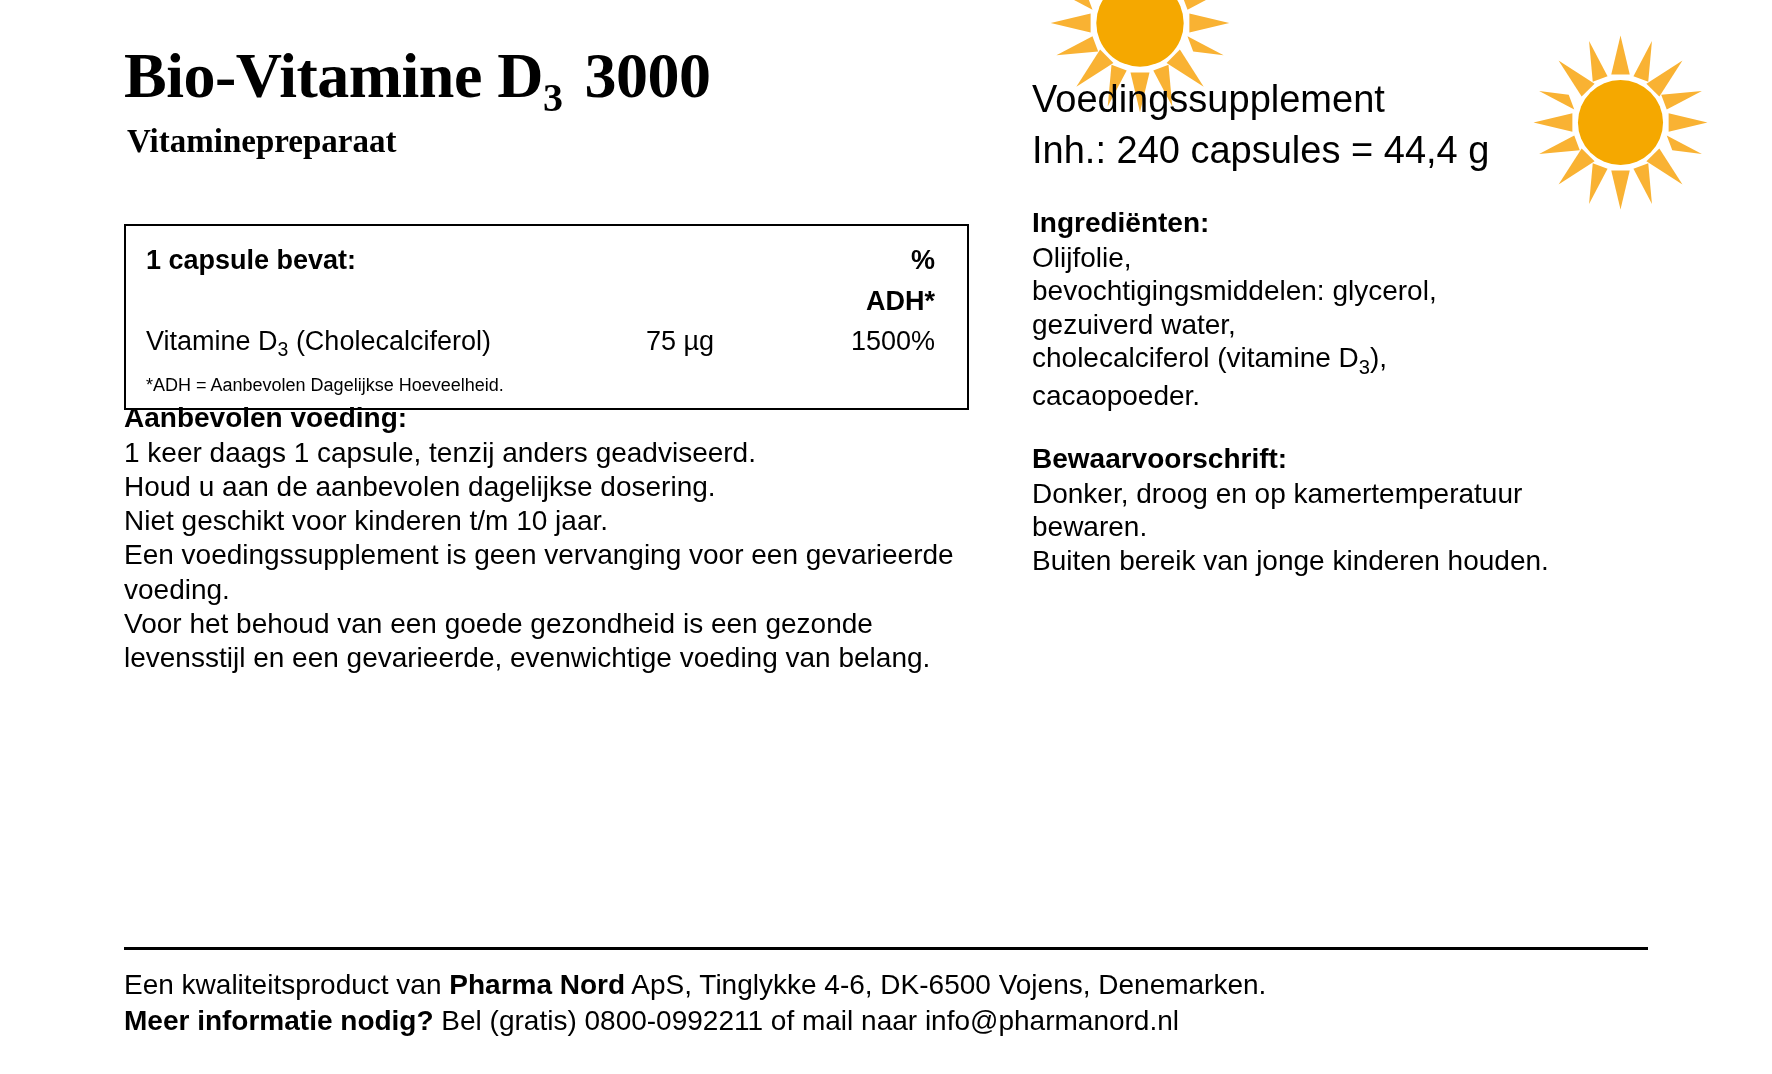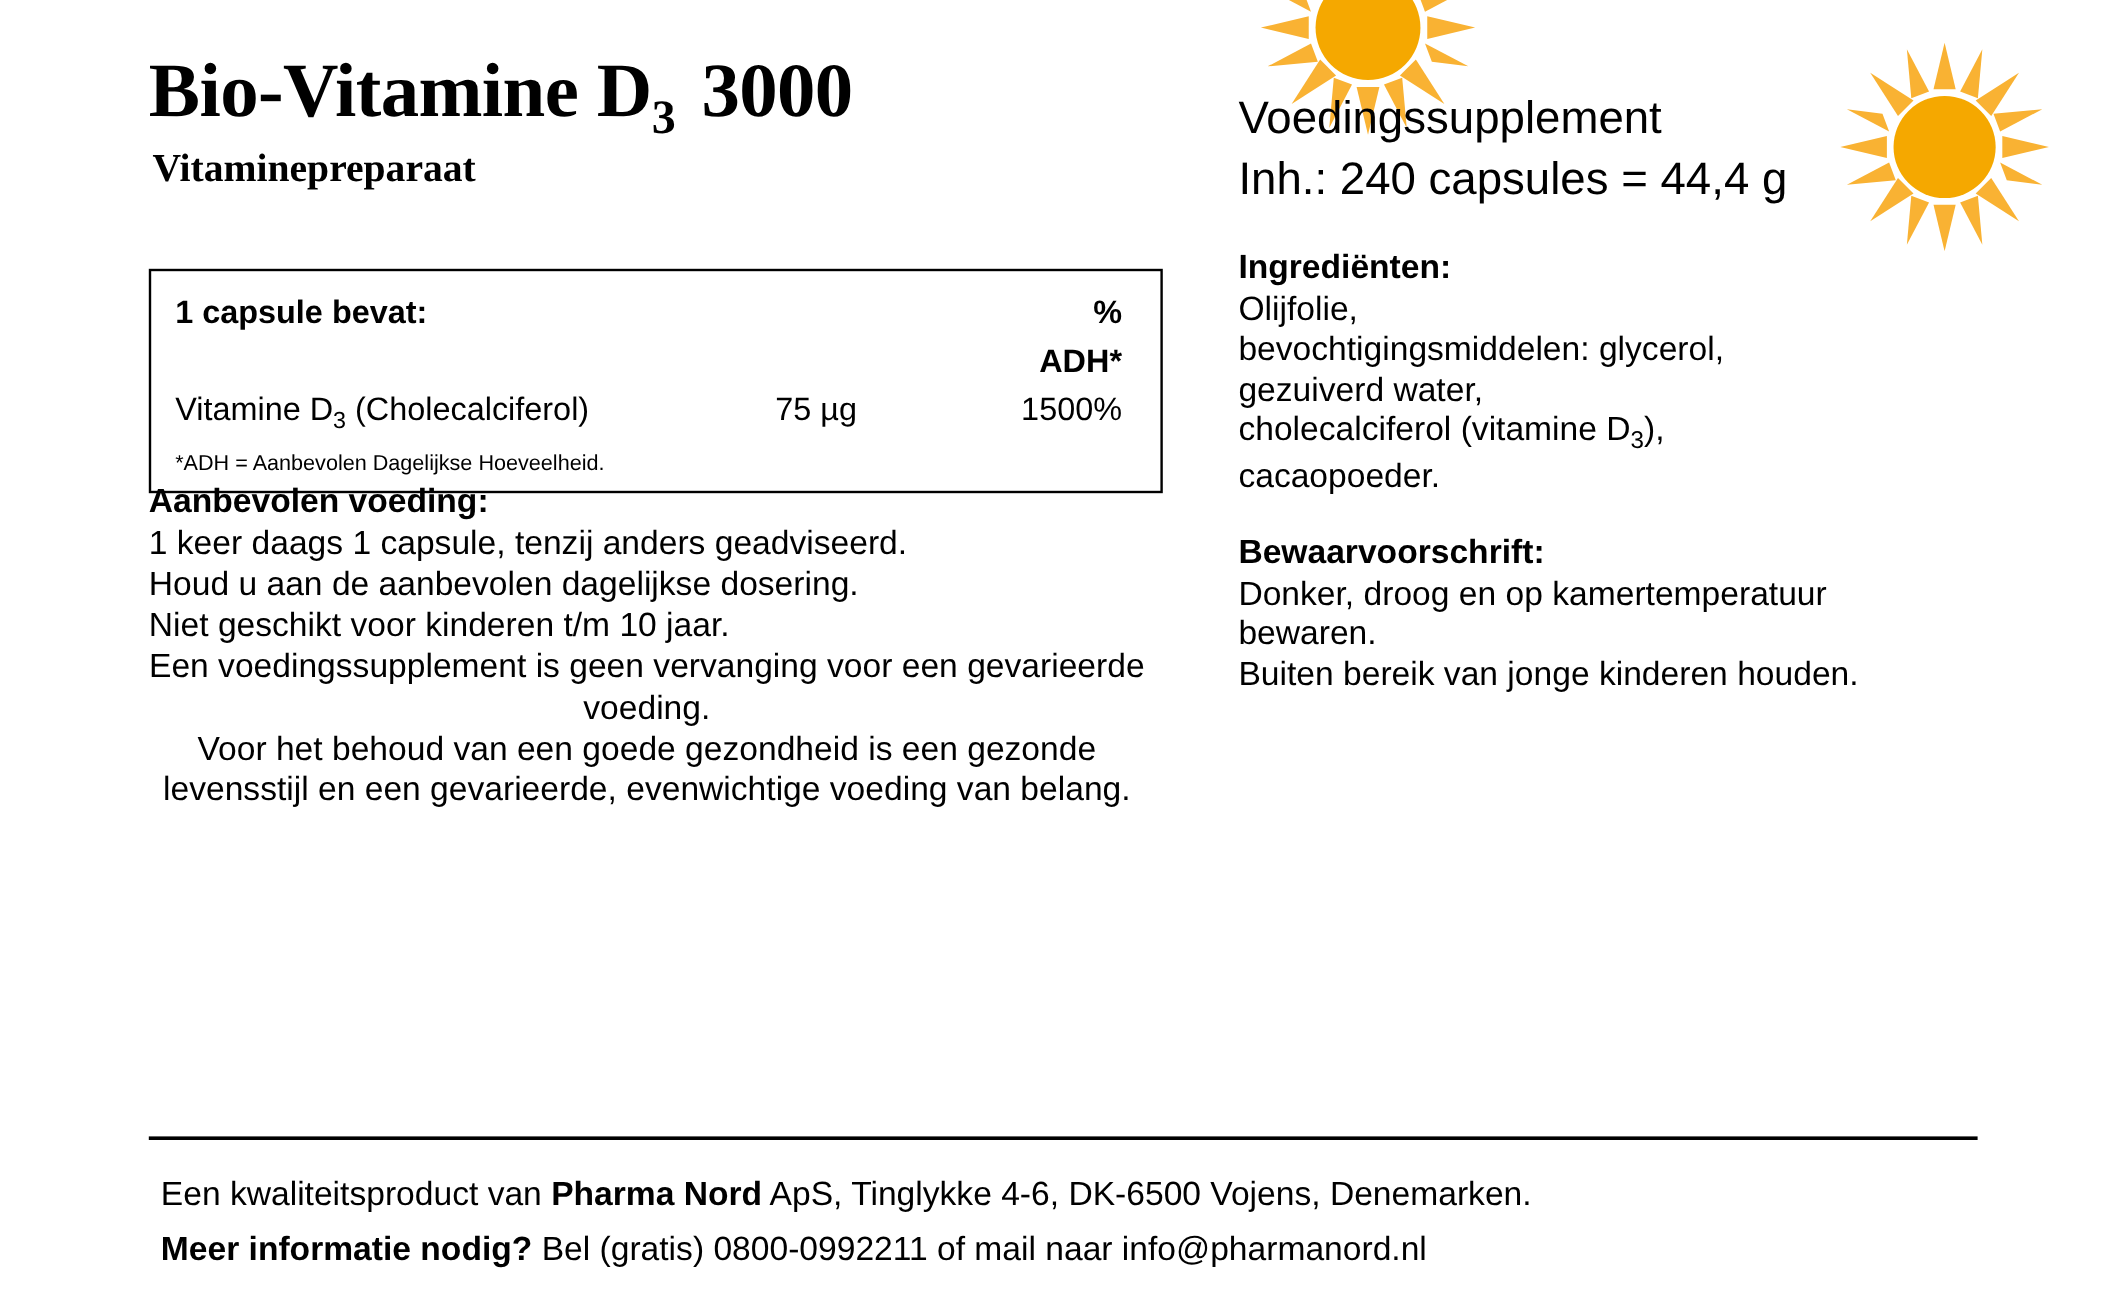--- a/index.html
+++ b/index.html
@@ -120,21 +120,21 @@
     font-size: 28px;
     font-weight: bold;
     margin: 0 0 2px 0;
   }
   p.body {
     font-size: 28px;
     line-height: 1.22;
     margin: 0;
   }
   p.body + p.body { margin-top: 0; }
-  .para-gap { margin-top: 26px; text-align: center; }
+  .para-gap { margin-top: 26px; }
 
   
   .right-col {
     position: absolute;
     left: 1032px;
     top: 62px;
     width: 620px;
   }
   .supp-line {
     font-size: 38px;
@@ -166,21 +166,21 @@
   }
   .footer {
     position: absolute;
     left: 124px;
     top: 955px;
     width: 1540px;
   }
   .footer p {
     font-size: 28px;
     line-height: 1.28;
-    margin: 10px;
+    margin: 0;
   }
   .footer b { font-weight: bold; }
 </style>
 </head>
 <body>
 
 <div class="label-root">
 
   <div class="sun" id="sun-top">
     <svg width="190" height="190" viewBox="0 0 200 200" aria-hidden="true">

